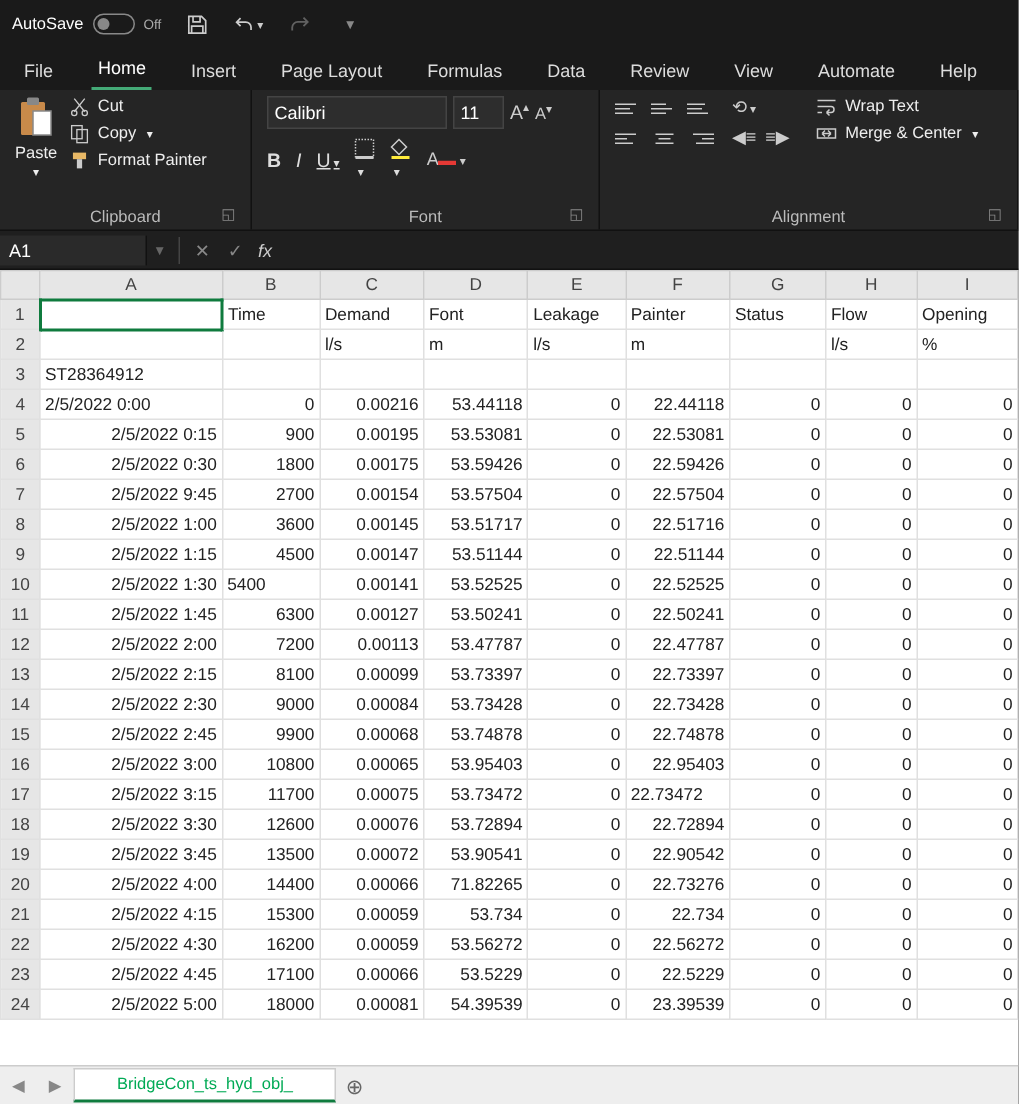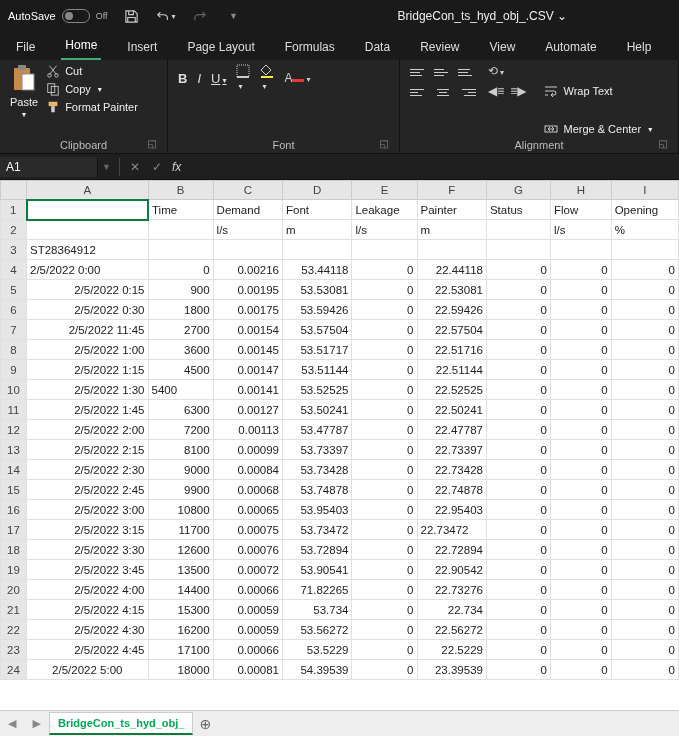--- a/index.html
+++ b/index.html
@@ -27,35 +27,35 @@
 .fsize { width:34px; }
 .font-bot { display:flex; gap:10px; align-items:center; color:#ddd; }
 .bi { font-weight:bold; font-size:13px; }
 .it { font-style:italic; font-size:13px; }
 .un { text-decoration:underline; font-size:13px; }
 .drop { font-size:8px; margin-left:2px; }
 .align-row { display:flex; gap:6px; margin-bottom:4px; }
 .albtn { width:18px; height:16px; display:flex; flex-direction:column; gap:2px; justify-content:center; }
 .albtn span { height:1px; background:#ccc; }
 .wrap-merge { display:flex; flex-direction:column; gap:4px; font-size:11px; color:#eee; margin-left:18px; }
-.wrap-merge div { display:flex; align-items:center; gap:5px;margin-top:20px; }
+.wrap-merge div { display:flex; align-items:center; gap:5px; }
 .formulabar { height:26px; background:#1f1f1f; display:flex; align-items:center; border-bottom:1px solid #111; }
 .namebox { width:98px; background:#2a2a2a; color:#fff; padding:3px 6px; font-size:12px; border-right:1px solid #111; }
 .fb-btn { width:22px; text-align:center; color:#888; font-size:12px; }
 .fx { font-style:italic; color:#ccc; margin-left:4px; }
 .grid-wrap { flex:1; background:#fff; overflow:hidden; display:flex; flex-direction:column; }
 .grid { border-collapse:collapse; font-size:11.5px; color:#222; }
 .grid th { background:#e6e6e6; border:1px solid #ccc; font-weight:normal; color:#444; height:19px; }
 .grid td { border:1px solid #e0e0e0; height:20px; padding:0 3px; }
 .rowhdr { background:#e6e6e6; text-align:center; color:#444; width:24px; }
 .colhdr { text-align:center; }
 .sel { border:2px solid #0f7b3e !important; }
 .tabbar { height:26px; background:#eee; display:flex; align-items:center; border-top:1px solid #ccc; font-size:11px; color:#333; }
 .tabbar .nav { padding:0 8px; color:#888; }
-.sheet-tab { background:#fff; padding:4px 8px; border:1px solid #ccc; border-bottom:2px solid #0f7b3e; font-weight:bold; color:#0a5; }
+.sheet-tab { background:#fff; padding:4px 28px; border:1px solid #ccc; border-bottom:2px solid #0f7b3e; font-weight:normal; color:#0a5; }
 .addsheet { width:24px; text-align:center; color:#666; font-size:14px; }
 svg { display:block; }
 </style>
 </head>
 <body>
 
 <div class="titlebar">
   <div class="autosave">
     <span>AutoSave</span>
     <div class="toggle"></div>
@@ -71,21 +71,20 @@
         <path fill="none" stroke="#ccc" stroke-width="1.3" d="M5 3L2 6l3 3 M2 6h7a4 4 0 014 4v2"></path>
       </svg>
       <span class="drop">▾</span>
     </div>
   <div class="icon-btn" style="opacity:0.4">
       <svg width="15" height="15" viewBox="0 0 16 16">
         <path fill="none" stroke="#ccc" stroke-width="1.3" d="M11 3l3 3-3 3 M14 6H7a4 4 0 00-4 4v2"></path>
       </svg>
     </div>
   <div class="icon-btn" style="font-size:9px;color:#888">▼</div>
-  <div class="filename">BridgeCon_ts_hyd_obj_.CSV ⌄</div>
 </div>
 
 <div class="menubar">
   <span>File</span>
   <span class="active">Home</span>
   <span>Insert</span>
   <span>Page Layout</span>
   <span>Formulas</span>
   <span>Data</span>
   <span>Review</span>
@@ -129,20 +128,26 @@
               <rect x="6" y="7" width="4" height="7" fill="#ccc"></rect>
             </svg>
             <span>Format Painter</span>
           </div>
       </div>
     </div>
     <div class="glabel"><span>Clipboard</span><span class="dialog">◱</span></div>
   </div>
   <div class="rgroup" style="width:232px">
     <div>
+      <div class="font-top">
+        <input class="font-sel fname" value="Calibri" style="">
+        <input class="font-sel fsize" value="11" style="">
+        <span style="color:#ccc;font-size:13px">A<sup style="font-size:8px">▴</sup></span>
+        <span style="color:#ccc;font-size:11px">A<sup style="font-size:8px">▾</sup></span>
+      </div>
       <div class="font-bot">
         <span class="bi">B</span>
         <span class="it">I</span>
         <span class="un">U<span class="drop">▾</span></span>
         <span><svg width="14" height="14" viewBox="0 0 14 14">
               <rect x="1" y="1" width="12" height="12" fill="none" stroke="#ccc" stroke-dasharray="1 1"></rect>
               <line x1="1" y1="13" x2="13" y2="13" stroke="#ccc" stroke-width="2"></line>
             </svg><span class="drop">▾</span></span>
         <span><svg width="14" height="14" viewBox="0 0 14 14">
               <path d="M6 1l5 5-5 5-5-5z" fill="none" stroke="#ccc"></path>
@@ -323,21 +328,21 @@
           <td class="" style="text-align:right">0</td>
           <td class="" style="text-align:right">22.59426</td>
           <td class="" style="text-align:right">0</td>
           <td class="" style="text-align:right">0</td>
           <td class="" style="text-align:right">0</td>
         </tr>
       </tbody>
       <tbody>
         <tr>
           <td class="rowhdr">7</td>
-          <td class="" style="text-align:right">2/5/2022 11:45</td>
+          <td class="" style="text-align:right">2/5/2022 9:45</td>
           <td class="" style="text-align:right">2700</td>
           <td class="" style="text-align:right">0.00154</td>
           <td class="" style="text-align:right">53.57504</td>
           <td class="" style="text-align:right">0</td>
           <td class="" style="text-align:right">22.57504</td>
           <td class="" style="text-align:right">0</td>
           <td class="" style="text-align:right">0</td>
           <td class="" style="text-align:right">0</td>
         </tr>
       </tbody>
@@ -561,21 +566,21 @@
           <td class="" style="text-align:right">0</td>
           <td class="" style="text-align:right">22.5229</td>
           <td class="" style="text-align:right">0</td>
           <td class="" style="text-align:right">0</td>
           <td class="" style="text-align:right">0</td>
         </tr>
       </tbody>
       <tbody>
         <tr>
           <td class="rowhdr">24</td>
-          <td class="" style="text-align:center">2/5/2022 5:00</td>
+          <td class="" style="text-align:right">2/5/2022 5:00</td>
           <td class="" style="text-align:right">18000</td>
           <td class="" style="text-align:right">0.00081</td>
           <td class="" style="text-align:right">54.39539</td>
           <td class="" style="text-align:right">0</td>
           <td class="" style="text-align:right">23.39539</td>
           <td class="" style="text-align:right">0</td>
           <td class="" style="text-align:right">0</td>
           <td class="" style="text-align:right">0</td>
         </tr>
       </tbody>

